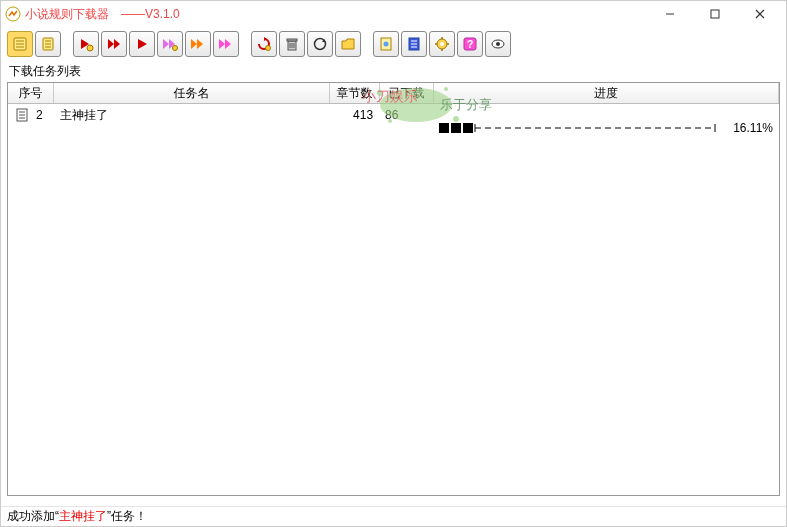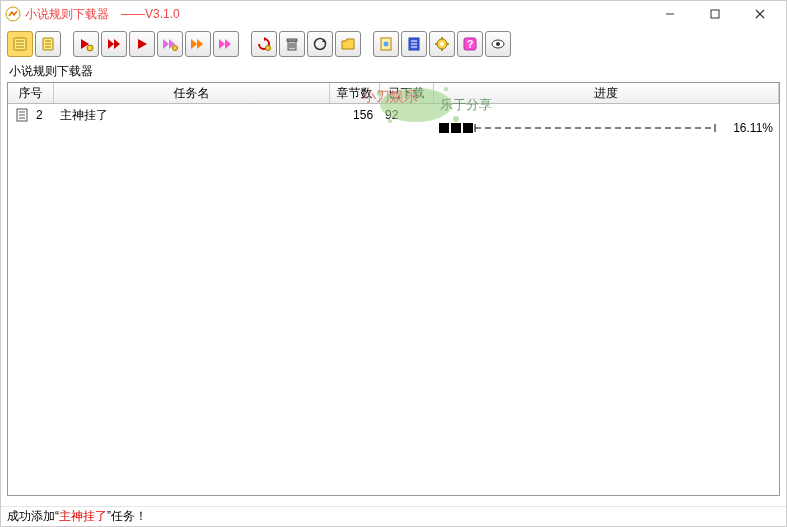--- a/index.html
+++ b/index.html
@@ -180,21 +180,21 @@
       </svg>
     </div>
   <div class="tbtn">
       <svg width="16" height="16">
         <ellipse cx="8" cy="8" rx="6" ry="4" fill="#fff" stroke="#333"></ellipse>
         <circle cx="8" cy="8" r="2" fill="#333"></circle>
       </svg>
     </div>
 </div>
 
-<div class="section-label">小说规则下载器</div>
+<div class="section-label">下载任务列表</div>
 
 <div class="table-wrap">
   <div class="watermark">
     <svg width="170" height="60">
       <ellipse cx="78" cy="30" rx="36" ry="17" fill="#9fd48a" opacity="0.85"></ellipse>
       <circle cx="42" cy="18" r="3" fill="#9fd48a"></circle>
         <circle cx="118" cy="44" r="3" fill="#9fd48a"></circle>
       <circle cx="52" cy="46" r="2" fill="#9fd48a"></circle>
         <circle cx="108" cy="14" r="2" fill="#9fd48a"></circle>
       <text x="24" y="26" font-size="14" fill="#d44" font-family="KaiTi,STKaiti,cursive">小刀娱乐</text>
@@ -212,22 +212,22 @@
     <div class="td col-idx">
       <span class="row-icon"><svg width="16" height="16">
             <rect x="3" y="2" width="10" height="12" fill="#fff" stroke="#555"></rect>
             <line x1="5" y1="5" x2="11" y2="5" stroke="#555"></line>
             <line x1="5" y1="8" x2="11" y2="8" stroke="#555"></line>
             <line x1="5" y1="11" x2="11" y2="11" stroke="#555"></line>
           </svg></span>
       <span>2</span>
     </div>
     <div class="td col-name">主神挂了</div>
-    <div class="td col-chap" style="justify-content:flex-end">156</div>
-    <div class="td col-dl">92</div>
+    <div class="td col-chap" style="justify-content:flex-end">413</div>
+    <div class="td col-dl">86</div>
     <div class="td col-prog">
       <div class="progress-box">
         <svg class="prog-svg" viewBox="0 0 280 14" preserveAspectRatio="none">
           <rect x="0" y="2" width="10" height="10" fill="#000"></rect>
             <rect x="12" y="2" width="10" height="10" fill="#000"></rect>
             <rect x="24" y="2" width="10" height="10" fill="#000"></rect>
           <line x1="36" y1="7" x2="276" y2="7" stroke="#000" stroke-width="1" stroke-dasharray="6 4"></line>
           <line x1="36" y1="3" x2="36" y2="11" stroke="#000"></line>
           <line x1="276" y1="3" x2="276" y2="11" stroke="#000"></line>
         </svg>

